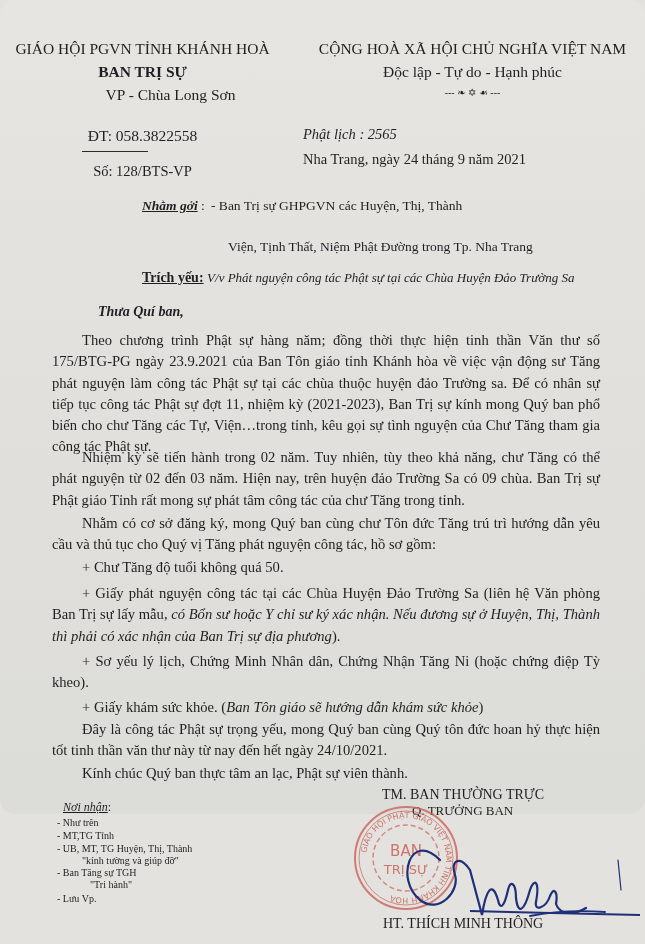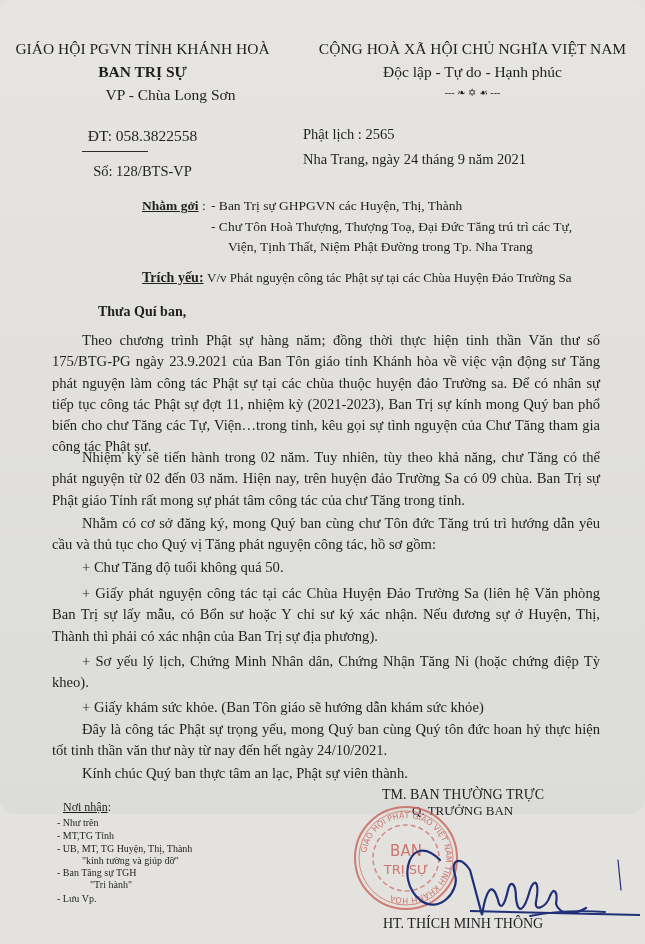--- a/index.html
+++ b/index.html
@@ -15,21 +15,21 @@
     background: linear-gradient(180deg,#e6e5e1 0%,#e1e0dc 50%,#dcdcd8 100%);
     border-radius: 15px;
   }
   .abs { position:absolute; white-space:nowrap; }
   .center { text-align:center; }
   .left-hdr { left:0; width:285px; }
   .right-hdr { left:300px; width:345px; }
   .f15 { font-size:15.5px; }
   .f14 { font-size:14.5px; }
   .bold { font-weight:bold; }
-  .italic { }
+  .italic { font-style:italic; }
   .uline { text-decoration:underline; }
   .rule { position:absolute; height:1px; background:#2a2a2a; }
   .para { position:absolute; left:52px; width:548px; font-size:14.6px; line-height:21.3px; text-align:justify; white-space:normal; }
   .para .ind { display:inline-block; width:30px; }
   .small { font-size:10px; line-height:13px; }
   .stamp { position:absolute; left:352px; top:804px; width:108px; height:108px; }
   .sig { position:absolute; left:400px; top:820px; width:230px; height:110px; }
 </style>
 </head>
 <body>
@@ -46,21 +46,20 @@
   <div class="abs center right-hdr f15" style="top:40px;">CỘNG HOÀ  XÃ HỘI  CHỦ NGHĨA  VIỆT NAM</div>
   <div class="abs center right-hdr f15" style="top:63px;">Độc  lập - Tự  do  -  Hạnh  phúc</div>
   <div class="abs center right-hdr" style="top:87px; font-size:10px;">--- ❧ ✡ ☙ ---</div>
   <div class="abs f14 italic" style="left:303px; top:126px;">Phật lịch :  2565</div>
   <div class="abs f14" style="left:303px; top:151px;">Nha Trang,  ngày  24  tháng  9  năm  2021</div>
 
   <div class="abs" style="left:142px; top:198px; font-size:13.5px;">
     <span class="bold italic uline">Nhằm gởi</span><span> :</span>
   </div>
   <div class="abs" style="left:211px; top:198px; font-size:13.5px;">- Ban Trị sự GHPGVN các Huyện, Thị, Thành</div>
-  <div class="abs" style="left:211px; top:219px; font-size:13.5px;">- Chư  Tôn Hoà Thượng, Thượng Toạ, Đại Đức Tăng trú trì các Tự,</div>
   <div class="abs" style="left:228px; top:239px; font-size:13.5px;">Viện, Tịnh Thất, Niệm Phật Đường trong Tp. Nha Trang</div>
 
   <div class="abs" style="left:142px; top:270px; font-size:14px;">
     <span class="bold uline">Trích yếu:</span>
     <span class="italic" style="font-size:13px;">V/v Phát nguyện công tác Phật sự tại các Chùa Huyện Đảo Trường Sa</span>
   </div>
 
   <div class="abs italic bold" style="left:98px; top:304px; font-size:14px;">Thưa Quí ban,</div>
 
   <div class="para" style="top:330px;"><span class="ind"></span><span>Theo chương trình Phật sự hàng năm; đồng thời thực hiện tinh thần Văn thư số 175/BTG-PG ngày 23.9.2021 của Ban Tôn giáo tỉnh Khánh hòa về việc vận động sư Tăng phát nguyện làm công tác Phật sự tại các chùa thuộc huyện đảo Trường sa. Để có nhân sự tiếp tục công tác Phật sự đợt 11, nhiệm kỳ (2021-2023), Ban Trị sự kính mong Quý ban phổ biến cho chư Tăng các Tự, Viện…trong tỉnh, kêu gọi sự tình nguyện của Chư Tăng tham gia công tác Phật sự.</span></div>

